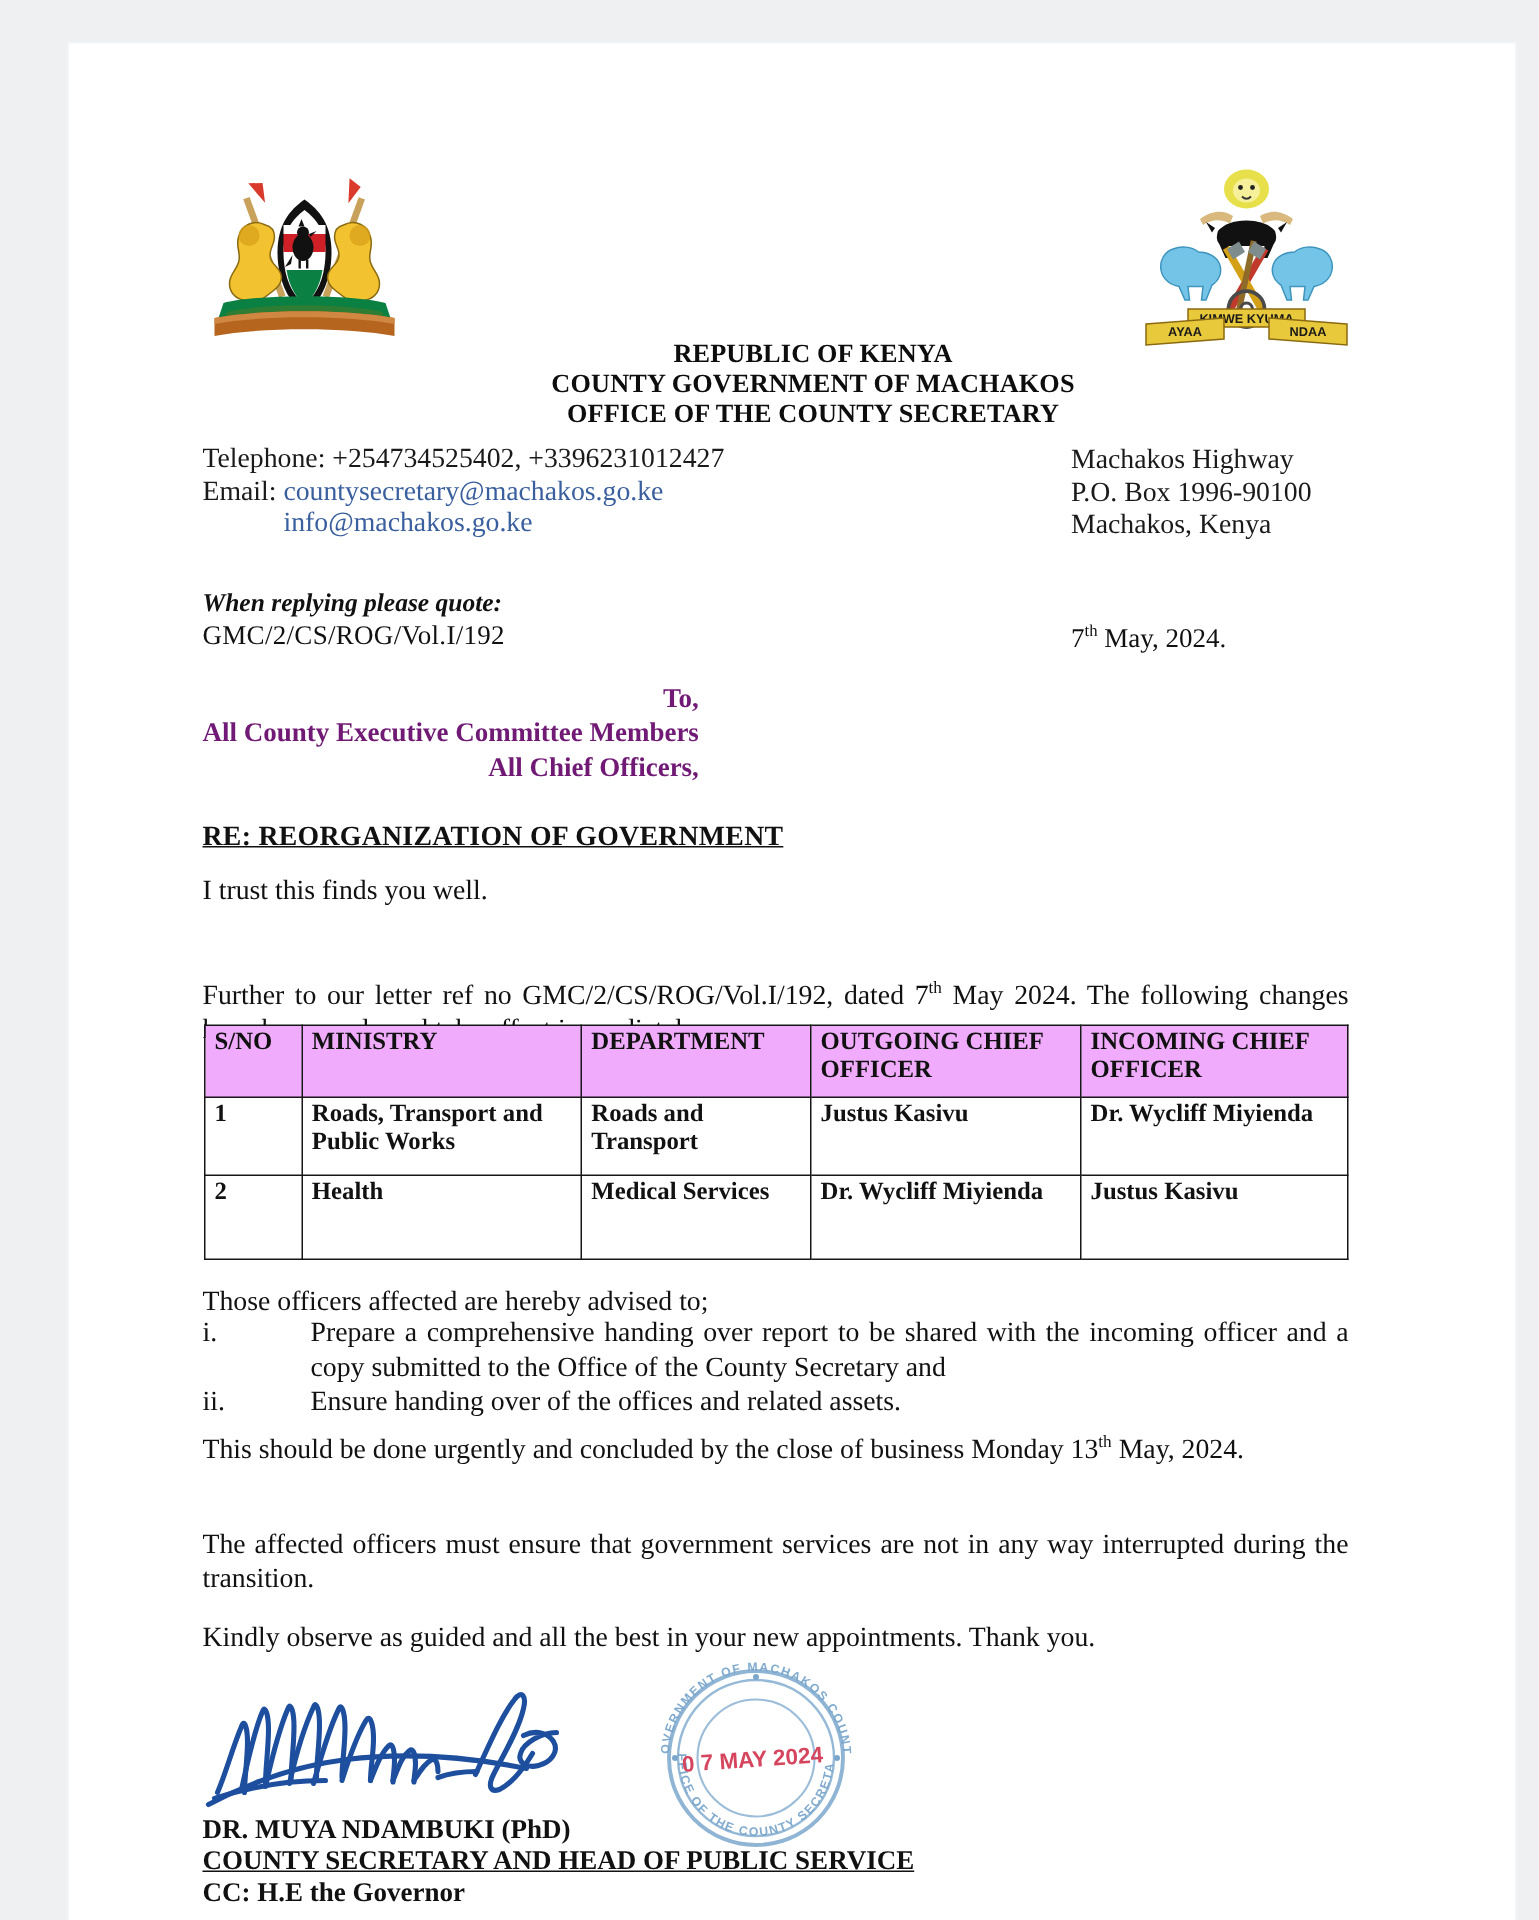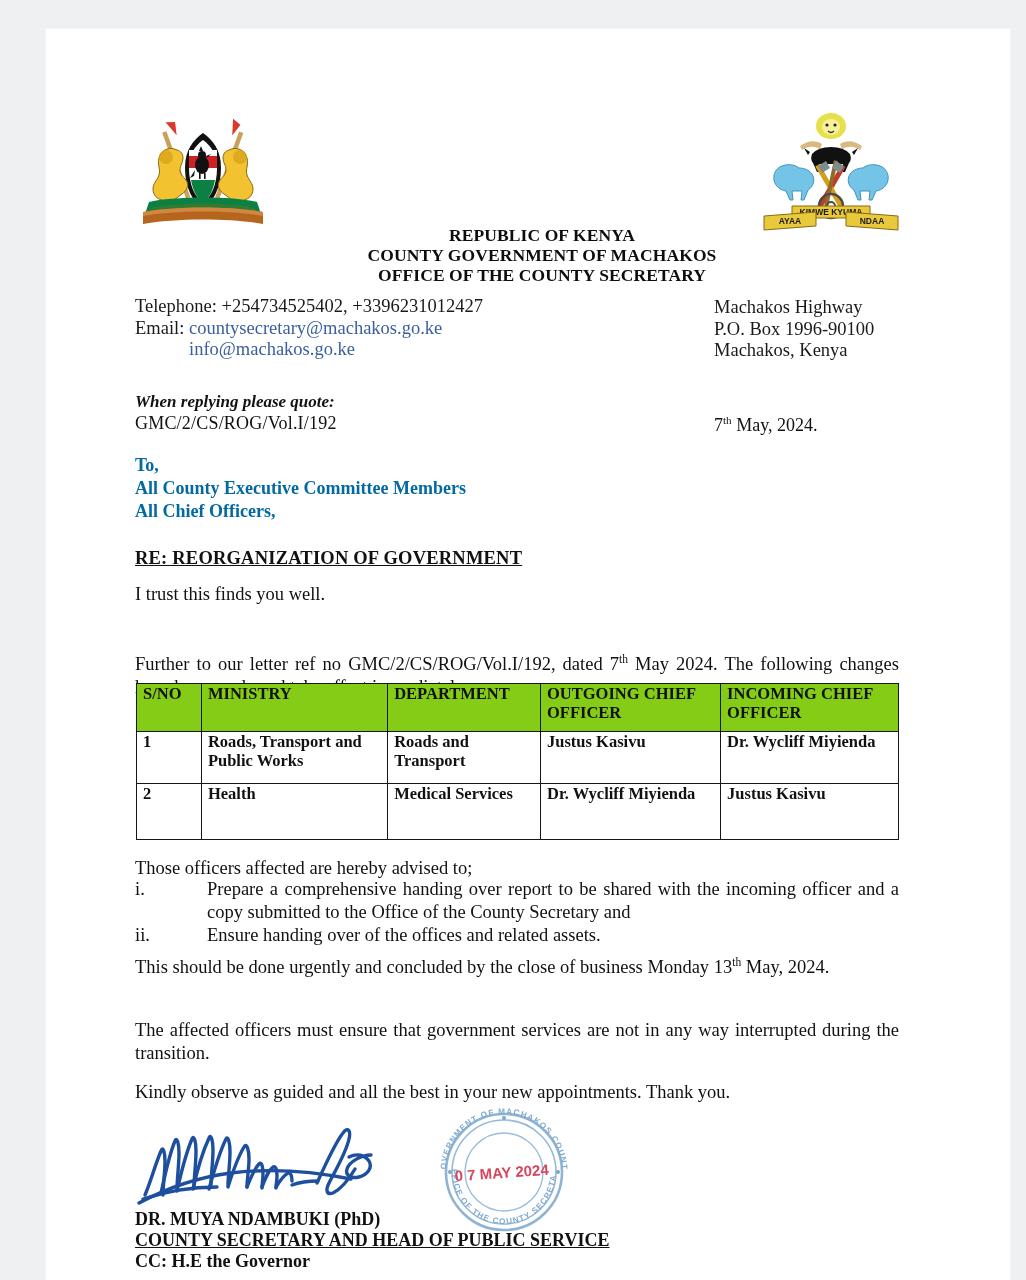--- a/index.html
+++ b/index.html
@@ -84,21 +84,22 @@
     color: #111;
   }
   sup { font-size: 0.62em; vertical-align: super; line-height: 0; }
   
   .addressee {
     position: absolute;
     left: 89px; top: 425px;
     font-size: 18px;
     line-height: 23px;
     font-weight: bold;
-    color: #0369a1;
+    color: #701a75;
+    text-align: right;
   }
   
   .subject {
     position: absolute;
     left: 89px; top: 519px;
     font-size: 18.5px;
     font-weight: bold;
     text-decoration: underline;
     letter-spacing: 0.2px;
     color: #111;
@@ -128,21 +129,21 @@
   }
   table.reorg th, table.reorg td {
     border: 1.3px solid #171717;
     vertical-align: top;
     padding: 1px 6px 0 6px;
     text-align: left;
     font-weight: bold;
     line-height: 18.5px;
   }
   table.reorg thead th {
-    background: #84cc16;
+    background: #f0abfc;
     height: 48px;
   }
   table.reorg tbody td { height: 52px; }
   table.reorg tbody tr:last-child td { height: 56px; }
   .c0 { width: 62px; }
   .c1 { width: 178px; }
   .c2 { width: 146px; }
   .c3 { width: 172px; }
   .c4 { width: 170px; }
   

